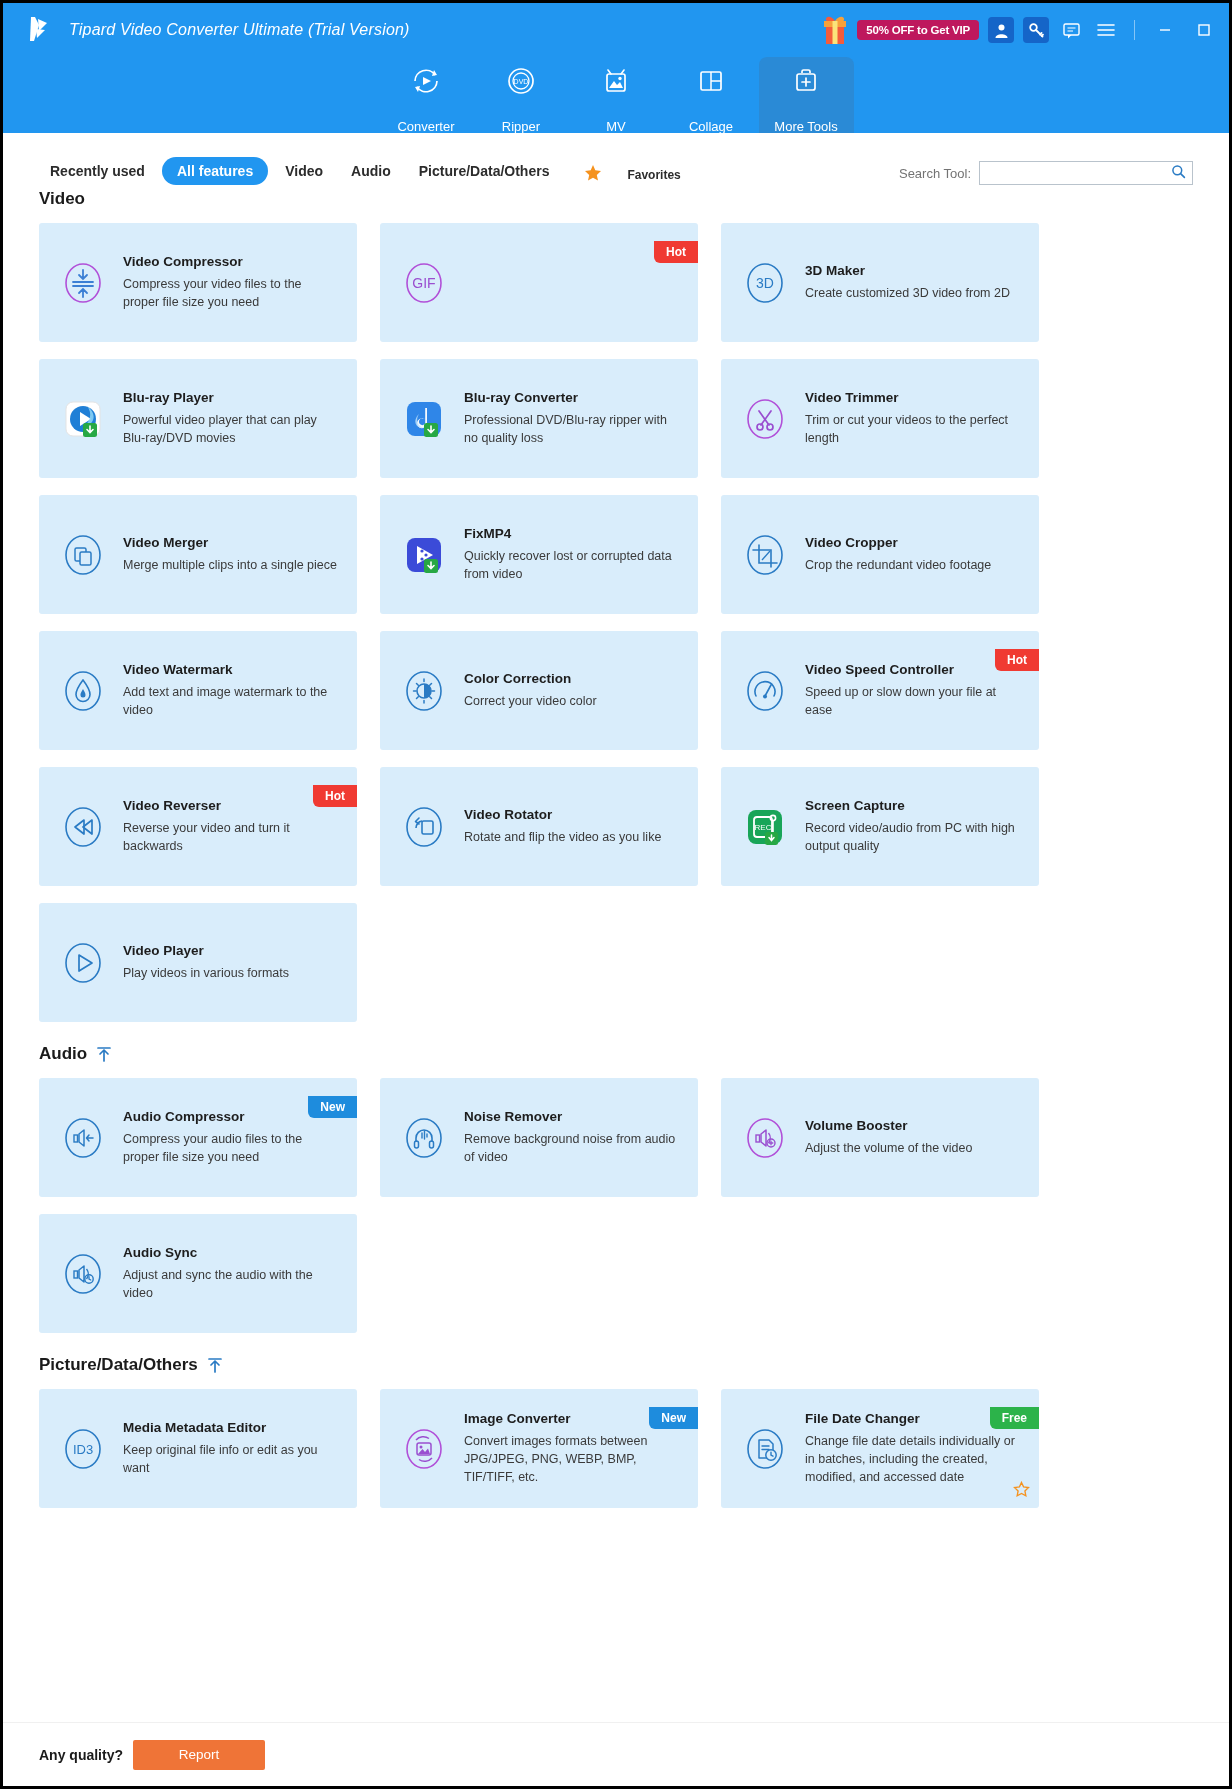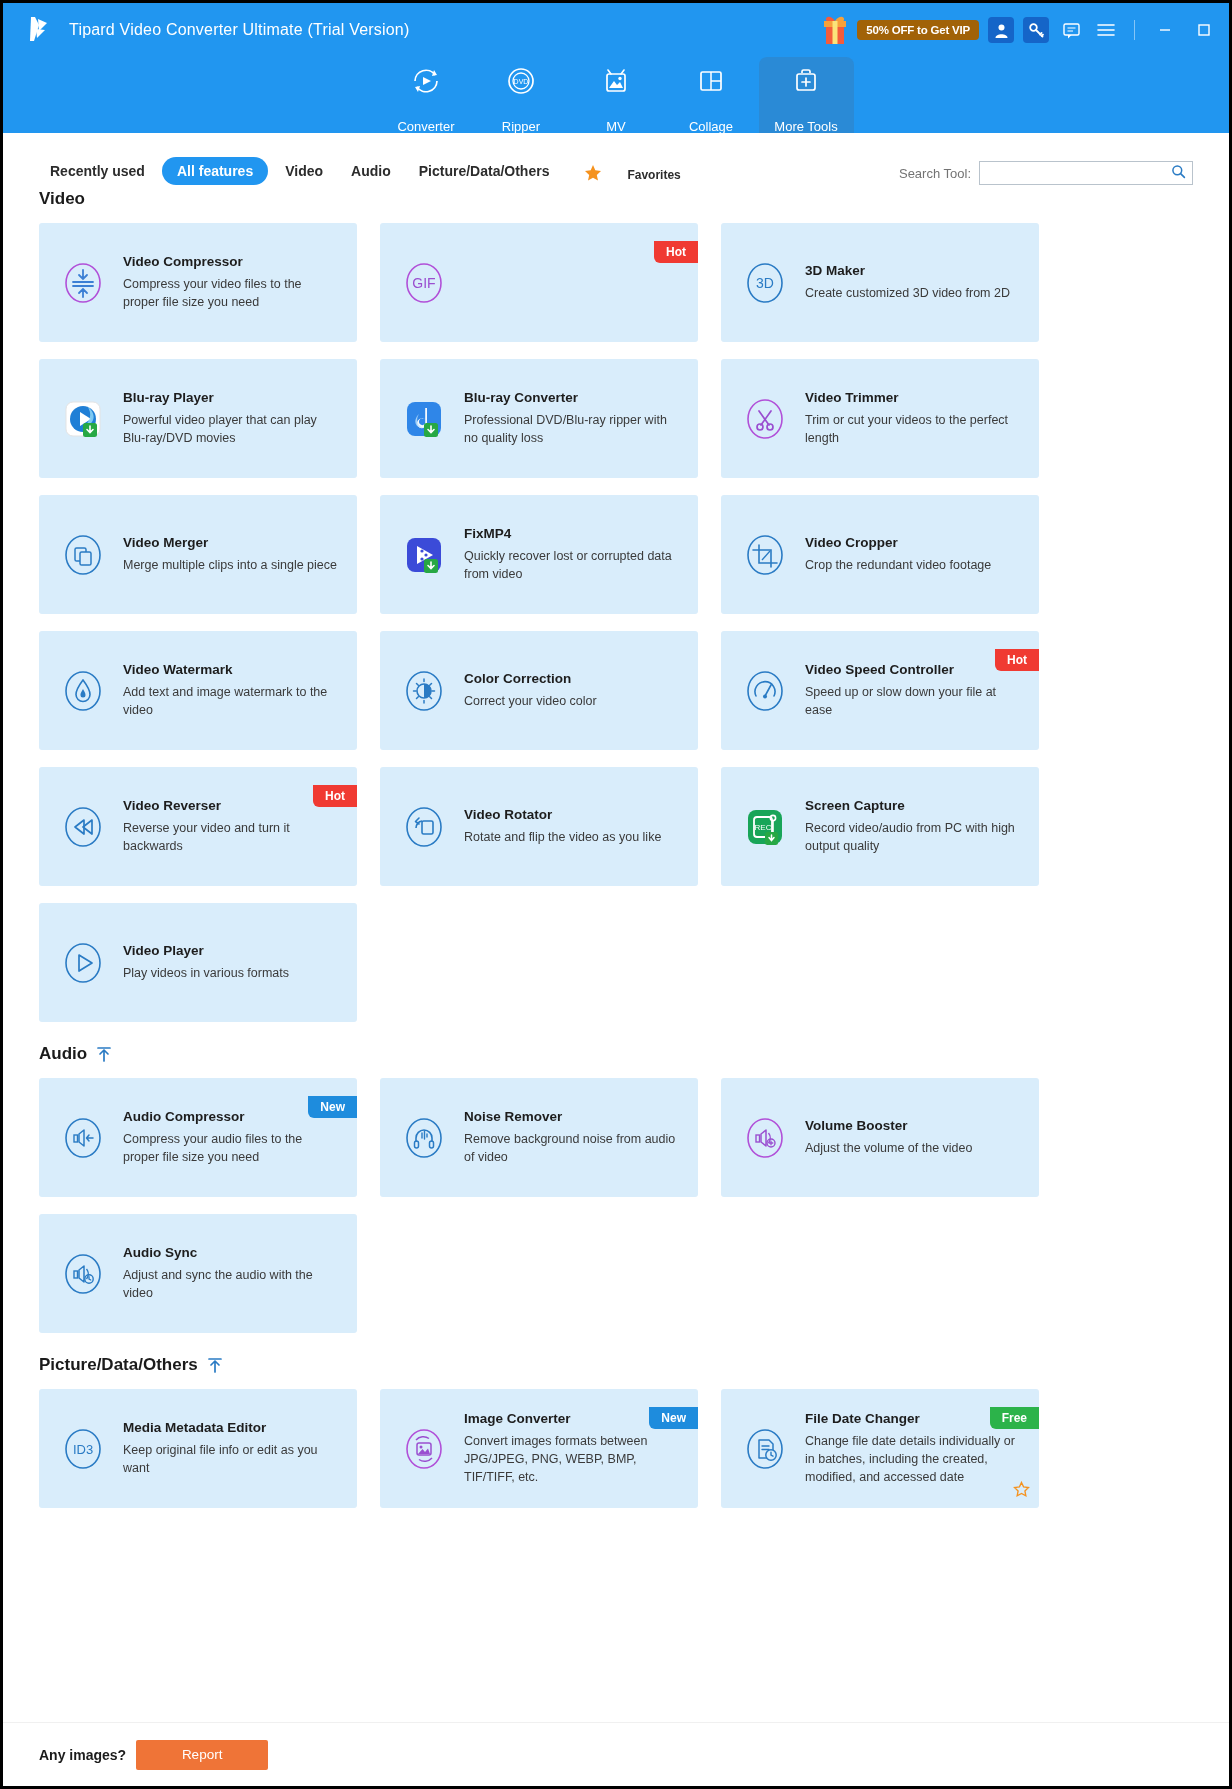--- a/index.html
+++ b/index.html
@@ -39,30 +39,31 @@
     position: relative;
     flex: 0 0 auto;
     margin-right: 10px;
   }
   .logo svg { display:block; }
   .app-title {
     color: #ffffff;
     font-size: 16px;
     letter-spacing: .2px;
     white-space: nowrap;
+    font-style: italic;
   }
   .tb-right {
     margin-left: auto;
     display: flex;
     align-items: center;
     gap: 9px;
   }
   .gift-icon { width: 26px; height: 32px; position: relative; }
   .vip-btn {
-    background: #a16207;
+    background: #be185d;
     color: #fff;
     font-size: 11.5px;
     font-weight: bold;
     padding: 4px 9px;
     border-radius: 4px;
     white-space: nowrap;
     letter-spacing: -.2px;
   }
   .sq-btn {
     width: 26px; height: 26px;
@@ -779,17 +780,17 @@
         <span class="card-star">
           <svg width="17" height="17" viewBox="0 0 18 18">
             <path d="M9 1.5 L11.2 6.2 L16.4 6.9 L12.6 10.5 L13.6 15.7 L9 13.2 L4.4 15.7 L5.4 10.5 L1.6 6.9 L6.8 6.2 Z" fill="none" stroke="#f5921e" stroke-width="1.4"></path>
           </svg>
         </span>
       </div>
     </div>
   </div>
 
   <div class="footer">
-    <div class="footer-label">Any images?</div>
+    <div class="footer-label">Any quality?</div>
     <div class="report-btn">Report</div>
   </div>
 
 </div>
 
 </body></html>

